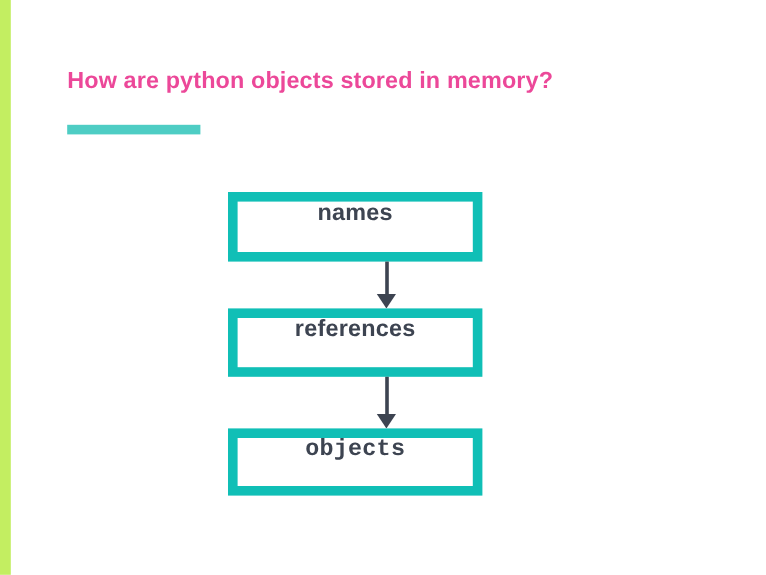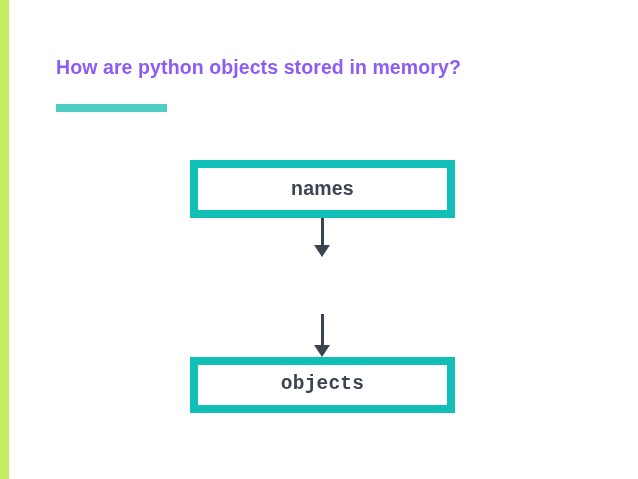--- a/index.html
+++ b/index.html
@@ -28,21 +28,21 @@
     height: 479px;
   }
   
   .slide-title {
     position: absolute;
     left: 56px;
     top: 54px;
     font-size: 19.5px;
     font-weight: bold;
     letter-spacing: 0.1px;
-    color: #8b5cf6;
+    color: #ec4899;
     white-space: nowrap;
     line-height: 26px;
     text-align: right;
   }
   
   .title-rule {
     position: absolute;
     left: 56px;
     top: 104px;
     width: 111px;
@@ -52,27 +52,26 @@
   .flow {
     position: absolute;
     left: 190px;
     top: 160px;
     width: 265px;
     height: 253px;
   }
   .flow-box {
     position: absolute;
     left: 0;
-    width: 265px;
+    width: 212px;
     box-sizing: border-box;
     border-style: solid;
     border-width: 8px;
     background: #ffffff;
     display: flex;
-    align-items: center;
     justify-content: center;
   }
   .flow-box .box-label {
     font-size: 19.5px;
     font-weight: bold;
     color: #3d4451;
     letter-spacing: 0.2px;
     line-height: 1;
   }
   .box-1 { top: 0px;   height: 58px; }
@@ -120,20 +119,23 @@
 
     <div class="flow-box box-1" style="border-color: rgb(16, 191, 182); background: rgb(255, 255, 255);">
       <span class="box-label">names</span>
     </div>
 
     <div class="flow-arrow arrow-1">
       <div class="arrow-stem" style="background: rgb(61, 68, 81);"></div>
       <div class="arrow-head" style="border-top-color: rgb(61, 68, 81);"></div>
     </div>
 
+    <div class="flow-box box-2" style="border-color: rgb(16, 191, 182); background: rgb(255, 255, 255);">
+      <span class="box-label">references</span>
+    </div>
 
     <div class="flow-arrow arrow-2">
       <div class="arrow-stem" style="background: rgb(61, 68, 81);"></div>
       <div class="arrow-head" style="border-top-color: rgb(61, 68, 81);"></div>
     </div>
 
     <div class="flow-box box-3" style="border-color: rgb(16, 191, 182); background: rgb(255, 255, 255); font-family: Liberation Mono, monospace;">
       <span class="box-label">objects</span>
     </div>
 

